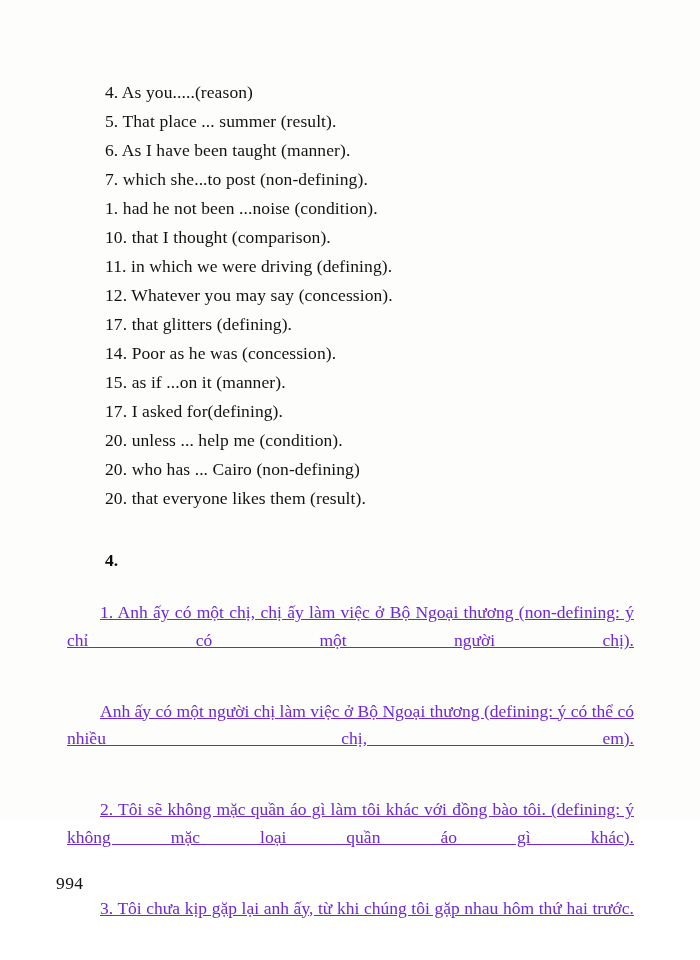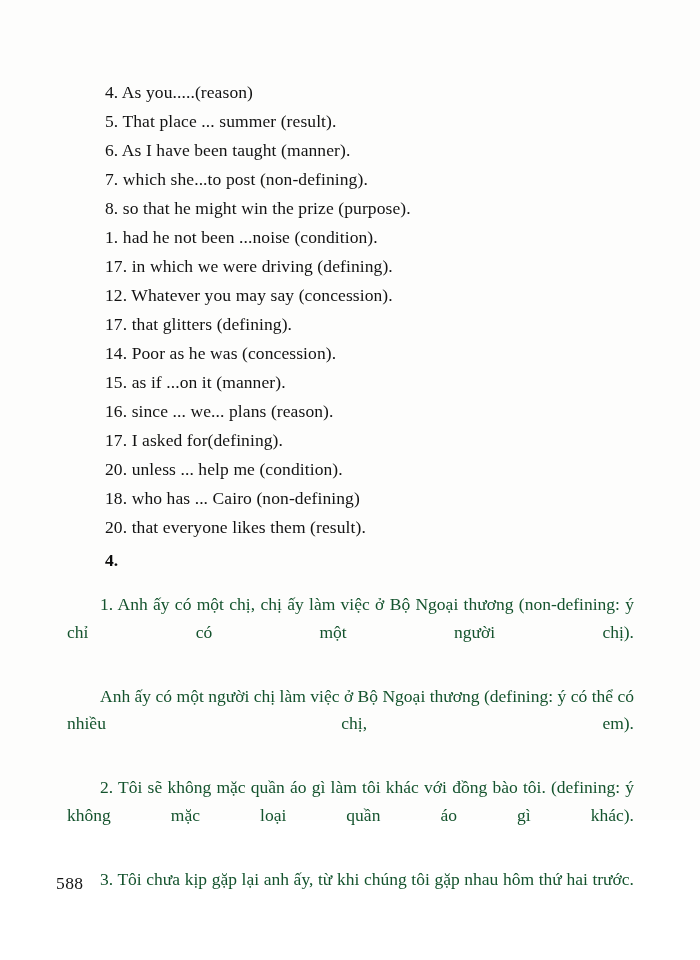--- a/index.html
+++ b/index.html
@@ -54,23 +54,24 @@
     left: 67px;
     top: 583px;
     width: 567px;
   }
   .vn-par {
     font-size: 17.5px;
     line-height: 27.5px;
     text-align: justify;
     text-justify: inter-word;
     text-indent: 33px;
-    margin: 8px 0 9px 0;
-    color: #14532d;
+    margin: 16px 0 9px 0;
+    color: #6d28d9;
     hyphens: manual;
+    text-decoration: underline;
   }
   .vn-par:last-child {
     margin-bottom: 0;
   }
   
   .vn-par::after {
     content: "";
     display: inline-block;
     width: 100%;
   }
@@ -89,38 +90,37 @@
 </head>
 <body>
 
 <div class="page">
 
   <div class="answer-list">
     <div class="answer-item">4. As you.....(reason)</div>
     <div class="answer-item">5. That place ...  summer (result).</div>
     <div class="answer-item">6. As I have been taught (manner).</div>
     <div class="answer-item">7. which she...to post (non-defining).</div>
-    <div class="answer-item">8. so that he might win the prize (purpose).</div>
     <div class="answer-item">1. had he not been ...noise (condition).</div>
-    <div class="answer-item">17. in which we were driving (defining).</div>
+    <div class="answer-item">10. that I thought (comparison).</div>
+    <div class="answer-item">11. in which we were driving (defining).</div>
     <div class="answer-item">12. Whatever you may say (concession).</div>
     <div class="answer-item">17. that glitters (defining).</div>
     <div class="answer-item">14. Poor as he was (concession).</div>
     <div class="answer-item">15. as if ...on it (manner).</div>
-    <div class="answer-item">16. since ... we... plans (reason).</div>
     <div class="answer-item">17. I asked for(defining).</div>
     <div class="answer-item">20. unless ... help me (condition).</div>
-    <div class="answer-item">18. who has ... Cairo (non-defining)</div>
+    <div class="answer-item">20. who has ... Cairo (non-defining)</div>
     <div class="answer-item">20. that everyone likes them (result).</div>
   </div>
 
   <div class="section-heading">4.</div>
 
   <div class="vn-body">
     <p class="vn-par">1. Anh ấy có một chị, chị ấy làm việc ở Bộ Ngoại thương (non-defining: ý chỉ có một người chị).</p>
     <p class="vn-par">Anh ấy có một người chị làm việc ở Bộ Ngoại thương (defining: ý có thể có nhiều chị, em).</p>
     <p class="vn-par">2. Tôi sẽ không mặc quần áo gì làm tôi khác với đồng bào tôi. (defining: ý không mặc loại quần áo gì khác).</p>
     <p class="vn-par">3. Tôi chưa kịp gặp lại anh ấy, từ khi chúng tôi gặp nhau hôm thứ hai trước.</p>
   </div>
 
-  <div class="folio">588</div>
+  <div class="folio">994</div>
 
 </div>
 
 </body></html>

